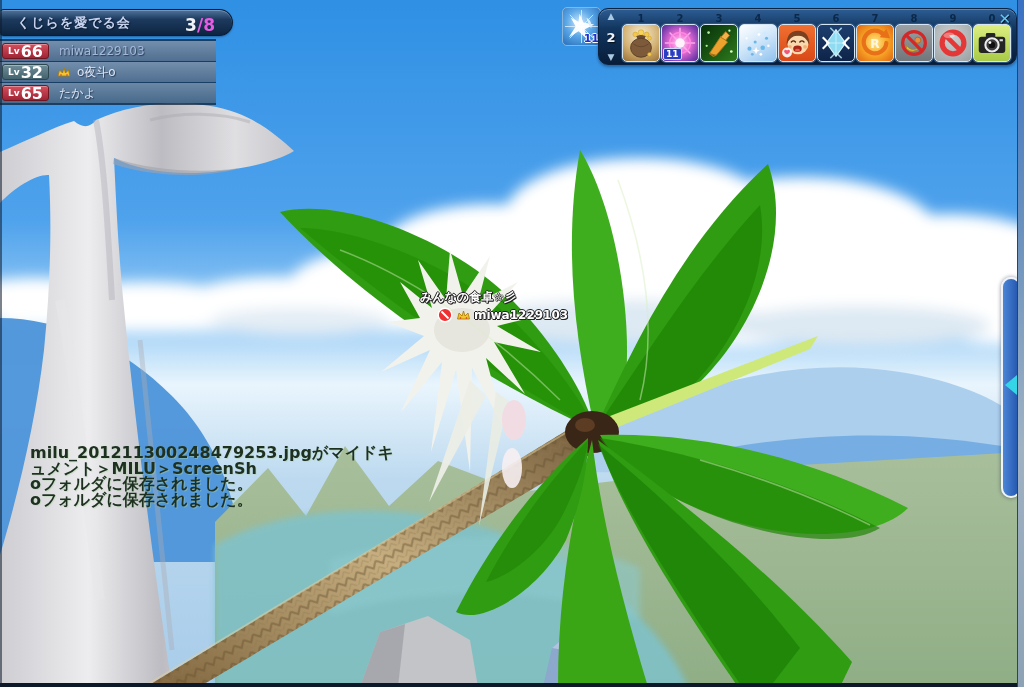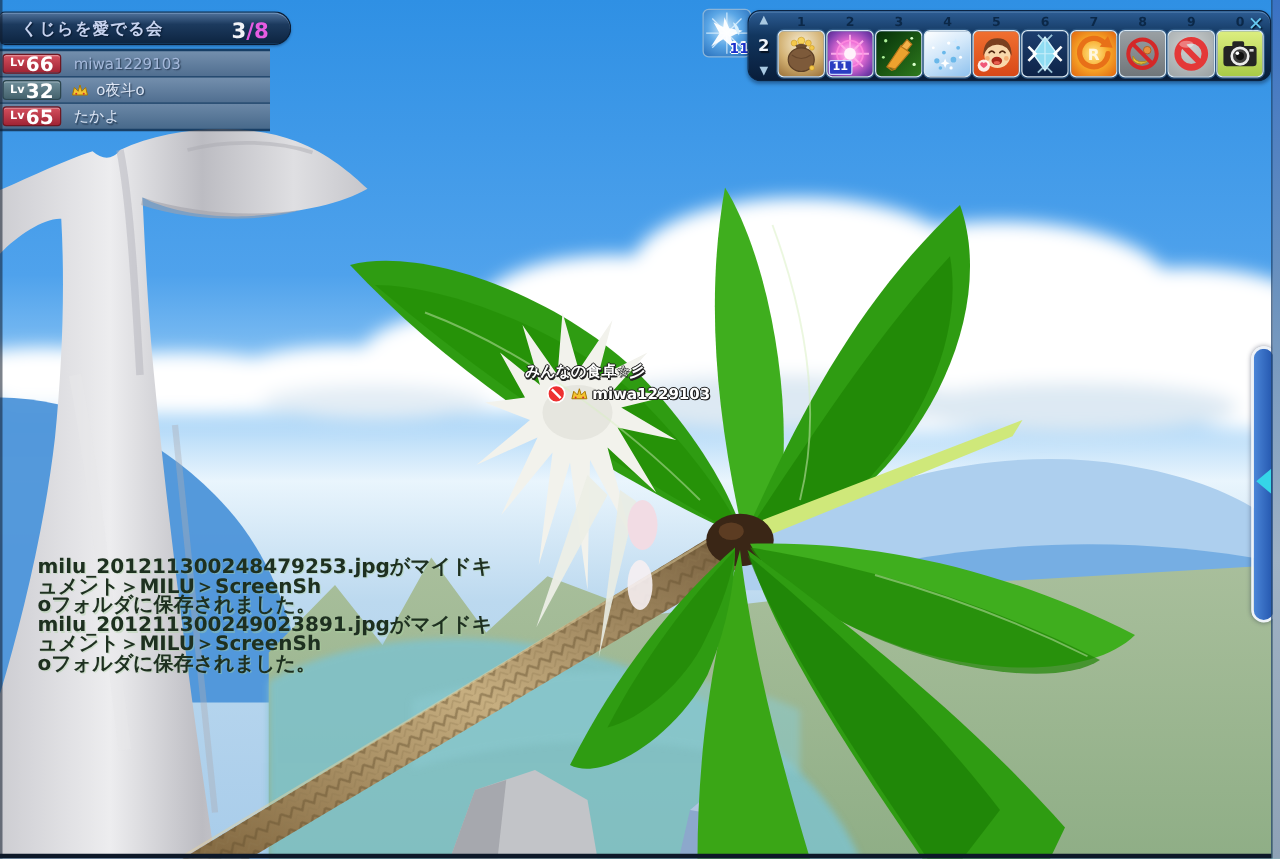--- a/index.html
+++ b/index.html
@@ -460,21 +460,20 @@
         </svg>
       </div>
     </div>
 
     <span id="hotbar-close">✕</span>
   </div>
 
   <div id="sysmsg">
     <div>milu_201211300248479253.jpgがマイドキュメント＞MILU＞ScreenSh</div>
     <div>oフォルダに保存されました。</div>
-    <div>milu_201211300249023891.jpgがマイドキュメント＞MILU＞ScreenSh</div>
     <div>oフォルダに保存されました。</div>
   </div>
 
   <div id="nameplate">
     <div class="np-title">みんなの食卓☆彡</div>
     <div class="np-row">
       <span style="display:inline-flex">
         <svg width="16" height="16" viewBox="0 0 16 16">
           <circle cx="8" cy="8" r="6.8" fill="#ee3030" stroke="#ffffff" stroke-width="1.4"></circle>
           <line x1="4.5" y1="4.5" x2="11.5" y2="11.5" stroke="#ffffff" stroke-width="2"></line>

